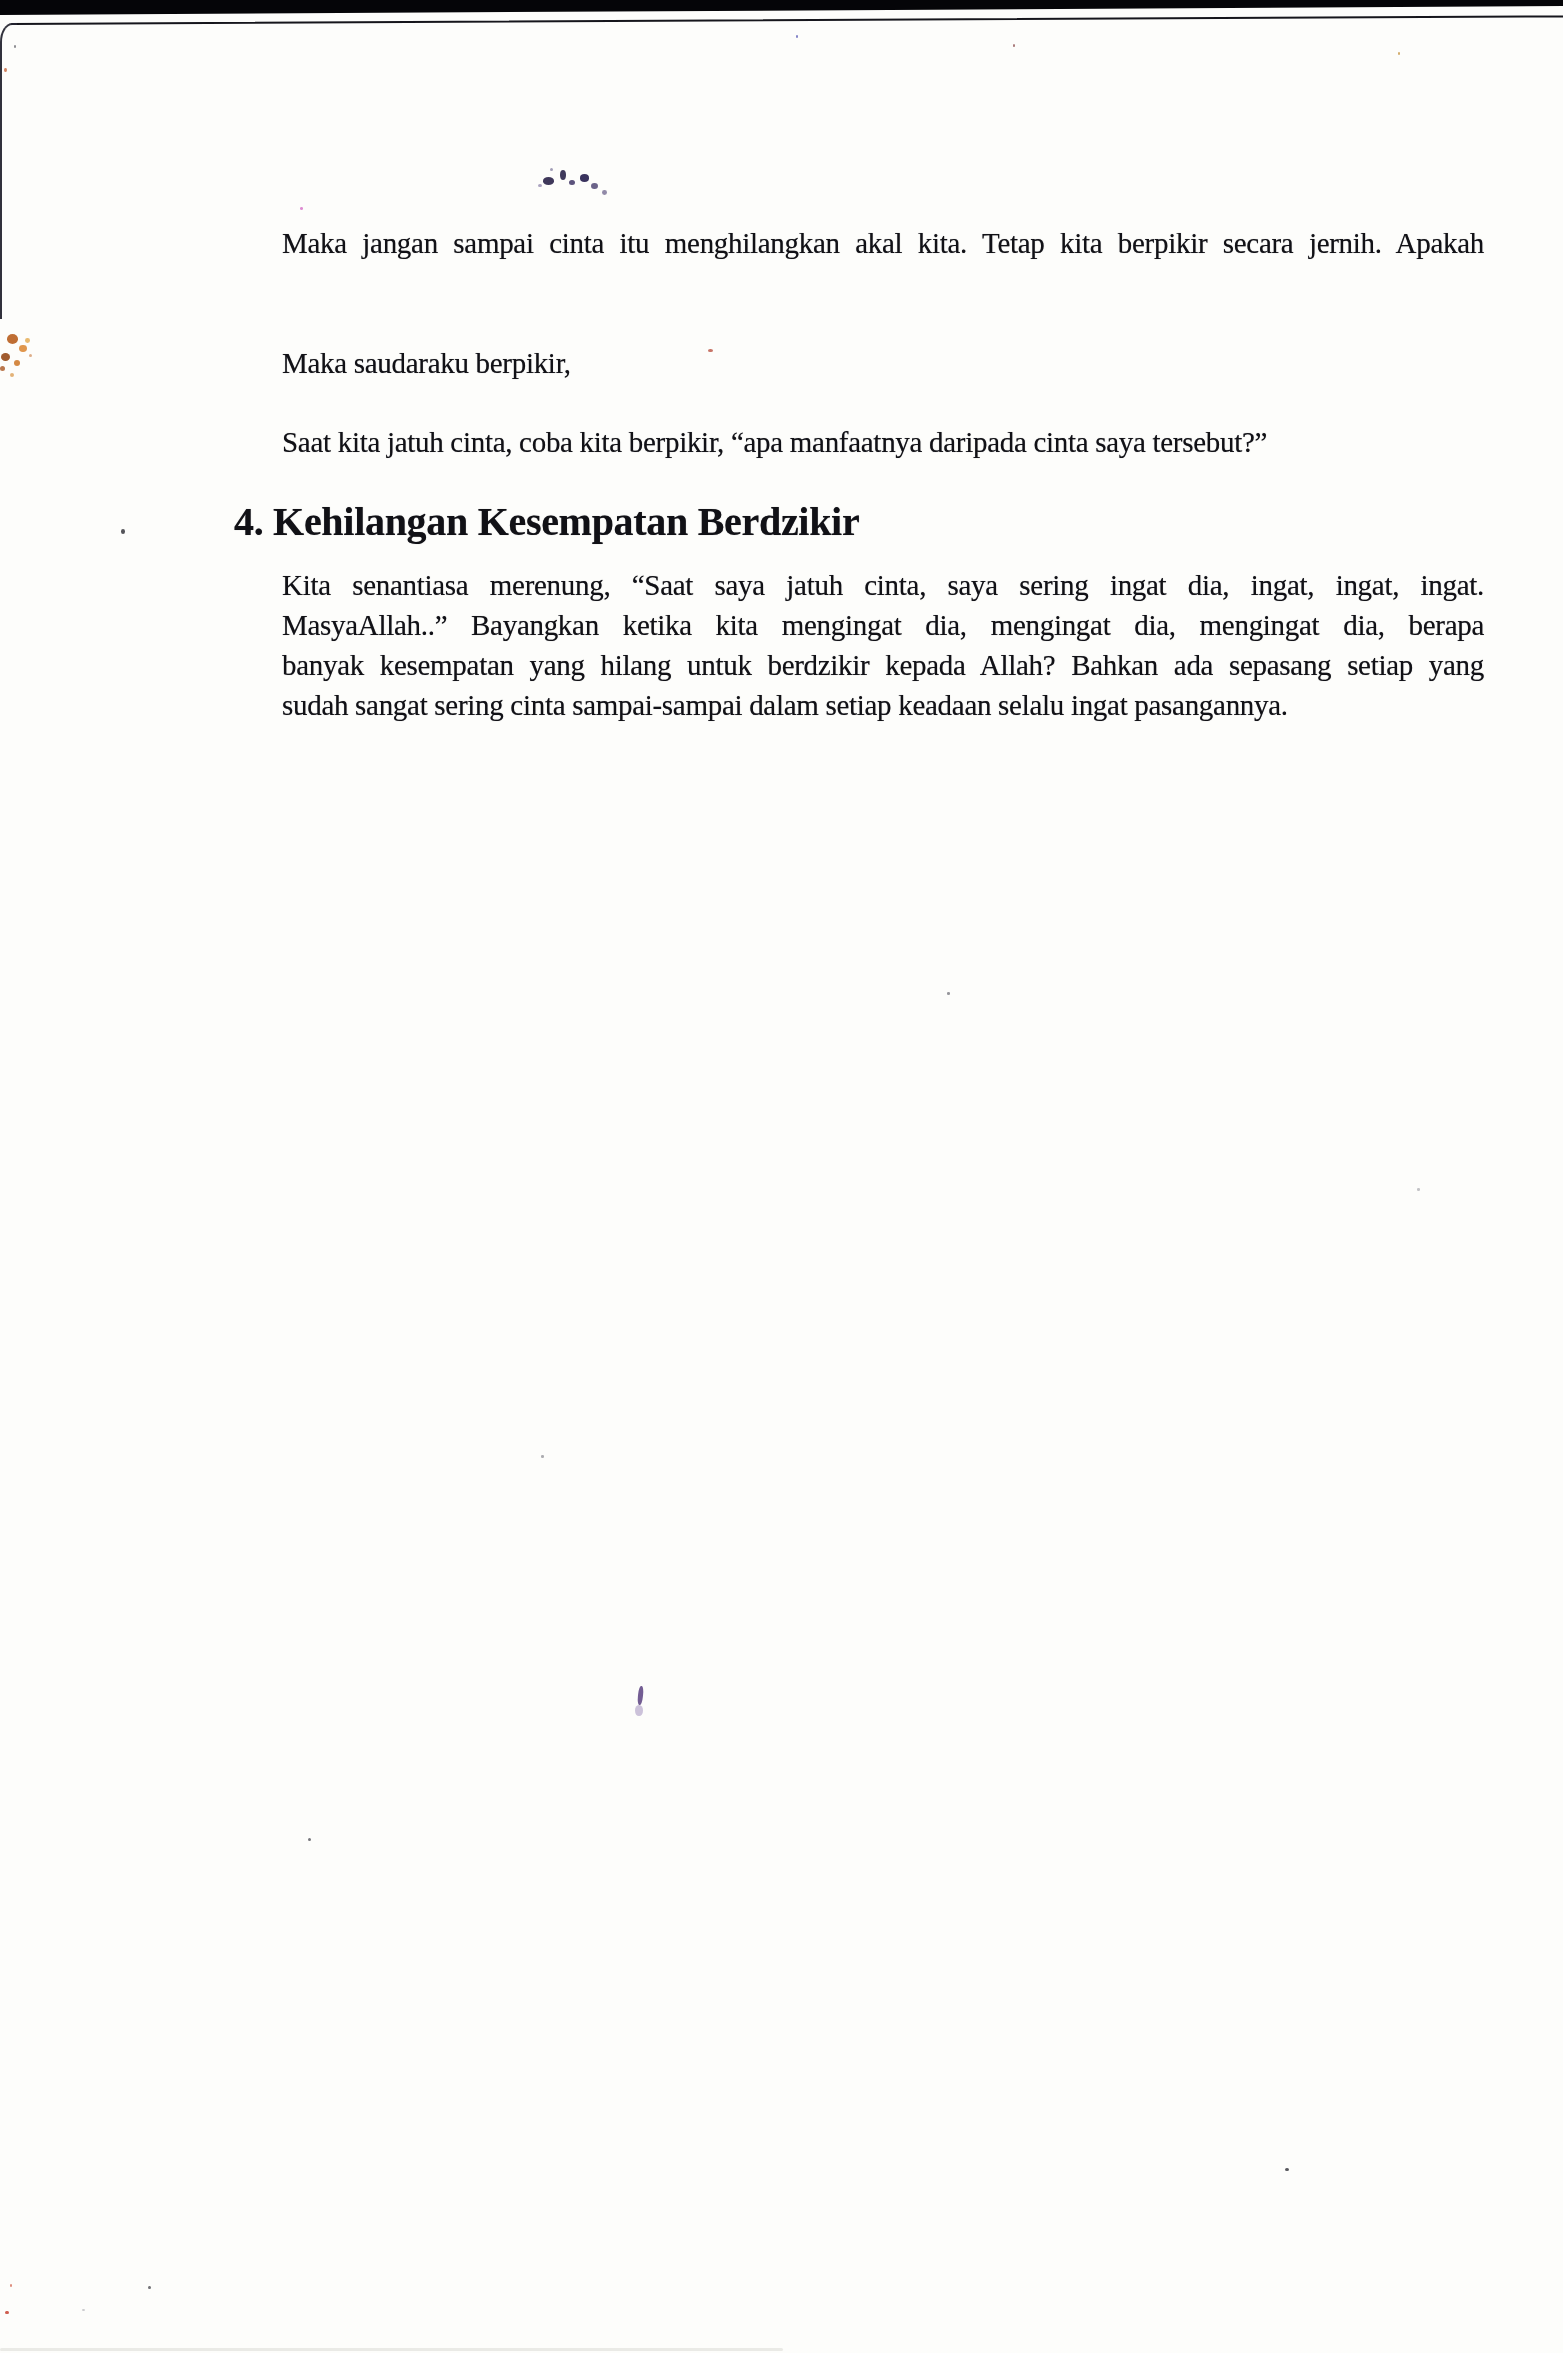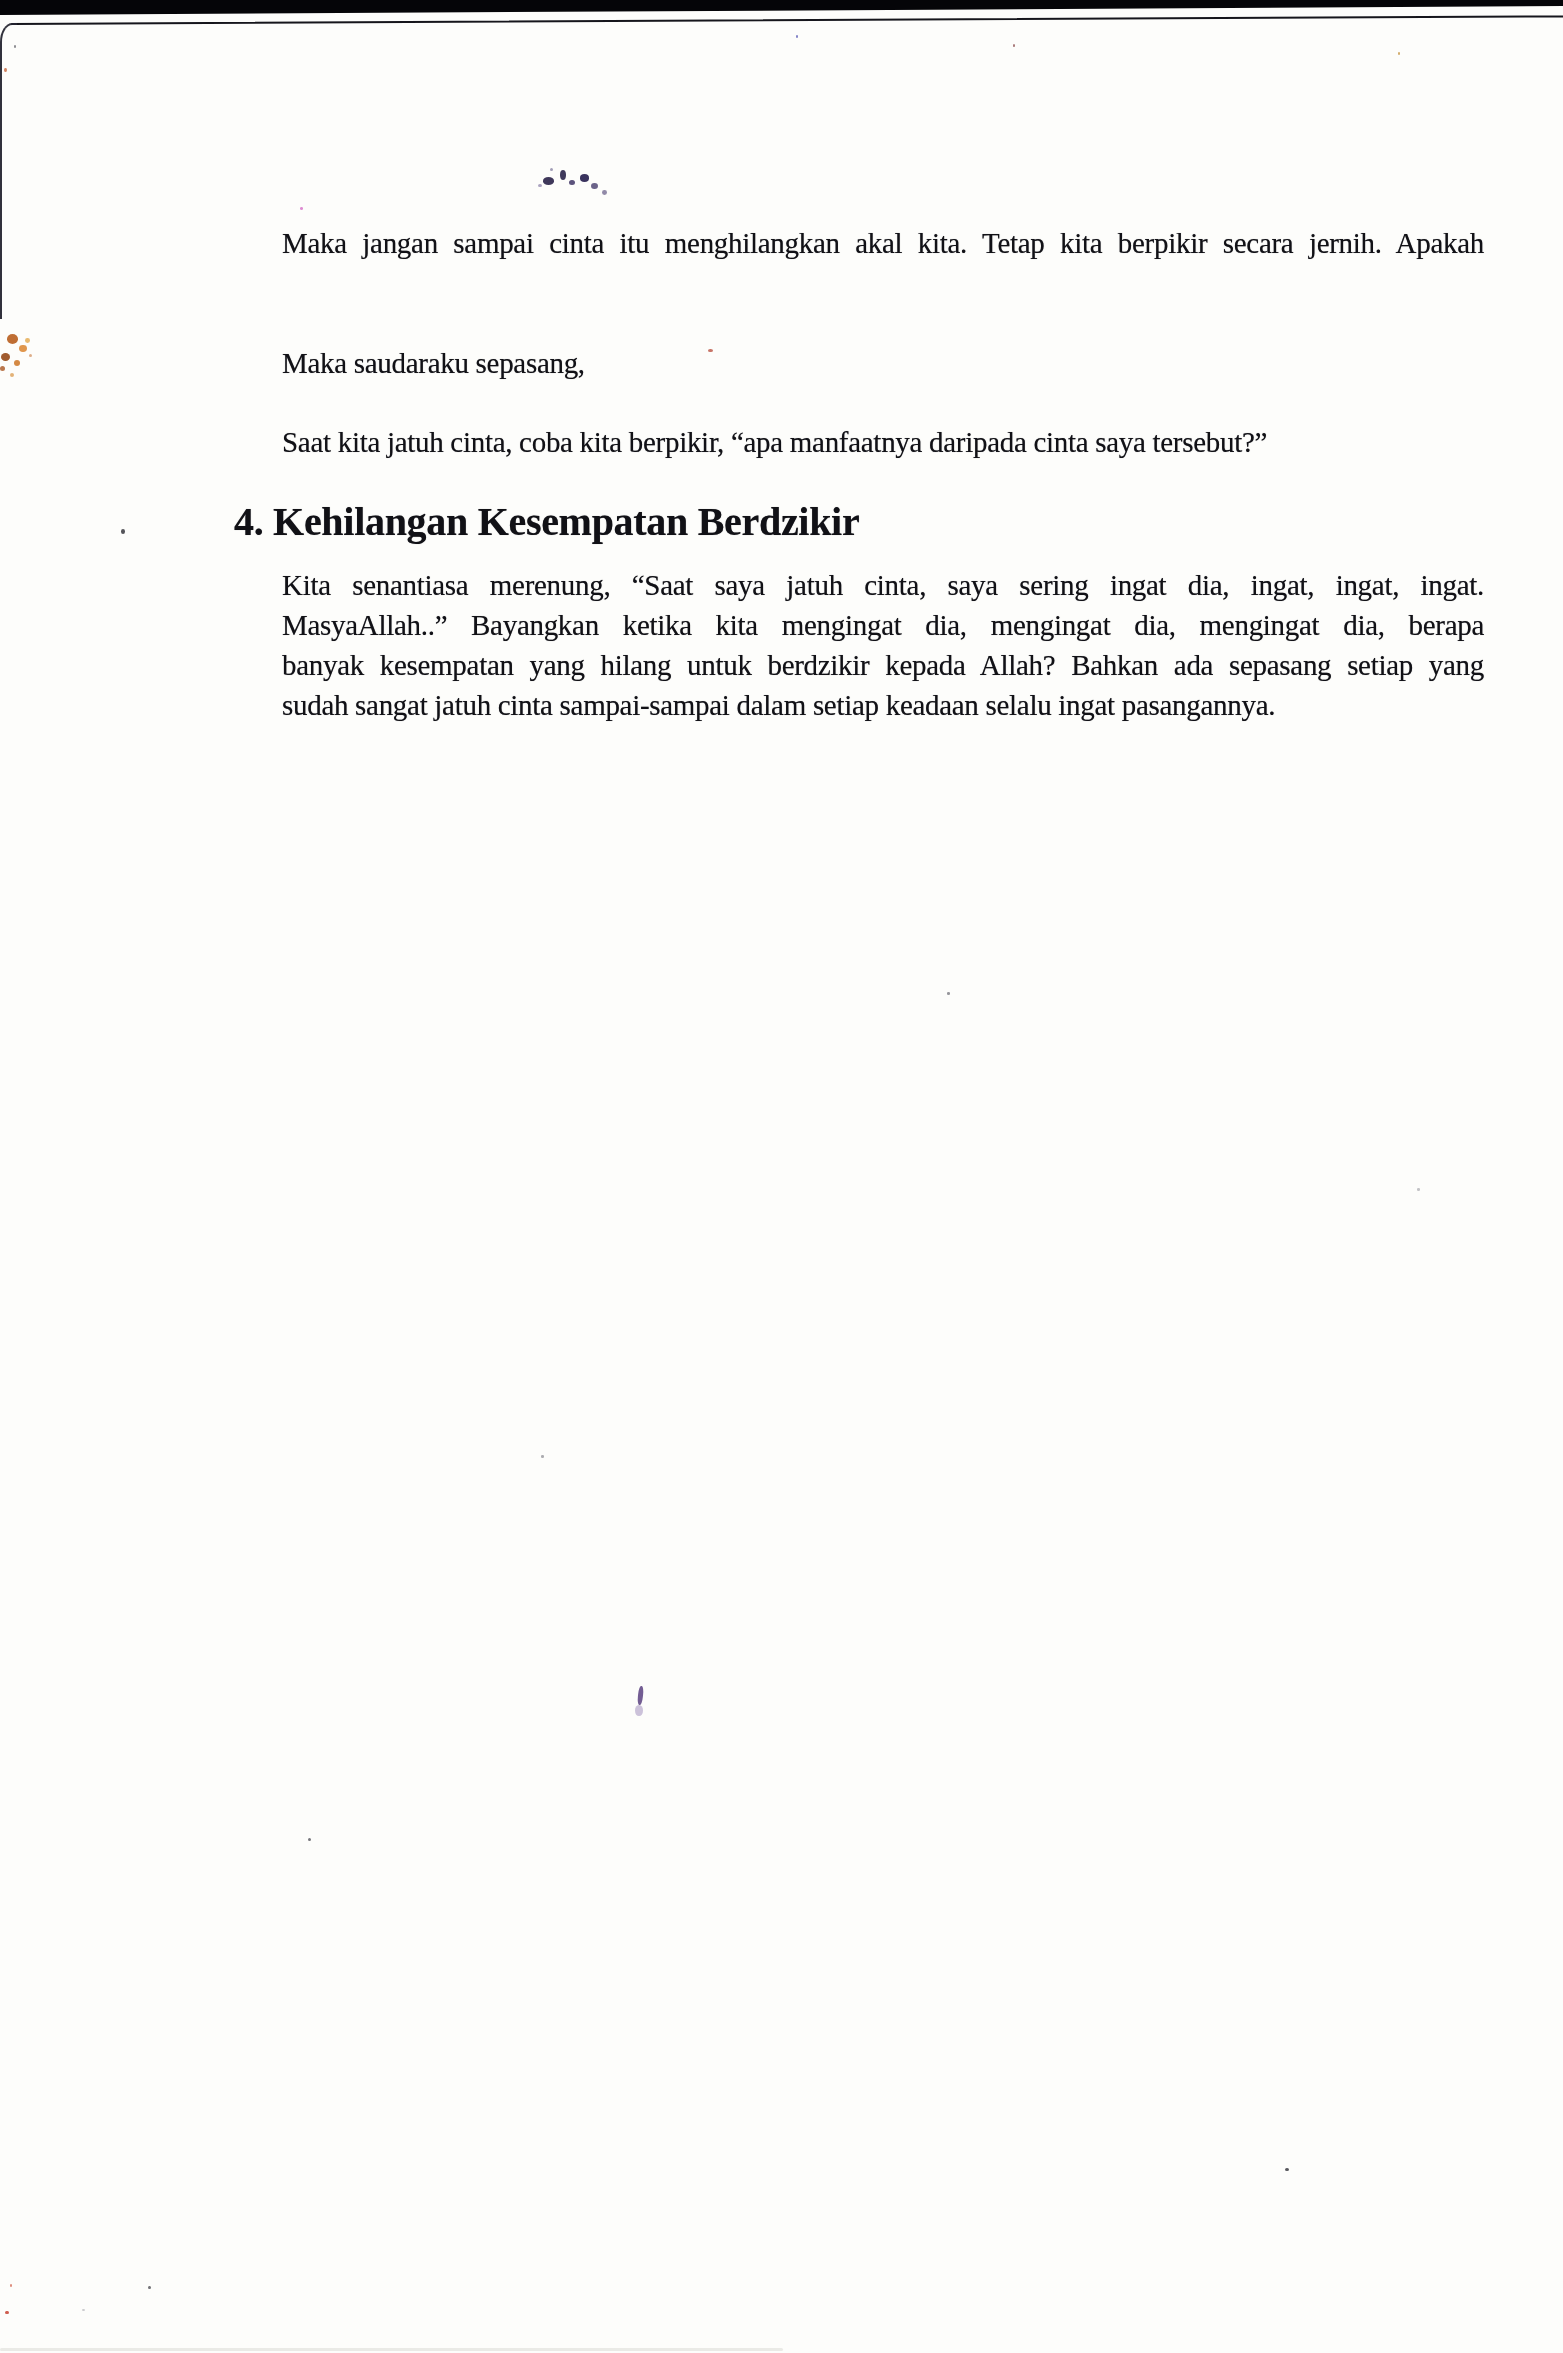--- a/index.html
+++ b/index.html
@@ -94,30 +94,30 @@
       <div class="speck" style="left: 1398px; top: 52px; width: 2px; height: 2.7px; background: rgb(192, 138, 48); opacity: 0.7; border-radius: 50%; transform: rotate(0deg);"></div>
       <div class="speck" style="left: 13.6px; top: 45px; width: 2.7px; height: 3.4px; background: rgb(68, 68, 76); opacity: 0.6; border-radius: 50%; transform: rotate(0deg);"></div>
       <div class="speck" style="left: 4.1px; top: 68px; width: 2.7px; height: 4.1px; background: rgb(192, 80, 32); opacity: 0.7; border-radius: 50%; transform: rotate(0deg);"></div>
     </div>
 
   <div class="para" style="top:223px">
     <div class="tl jl">Maka jangan sampai cinta itu menghilangkan akal kita. Tetap kita berpikir secara jernih. Apakah</div>
   </div>
 
   <div class="para" style="top:343px">
-    <div class="tl">Maka saudaraku sepasang,</div>
+    <div class="tl">Maka saudaraku berpikir,</div>
   </div>
 
   <div class="para" style="top:422px">
     <div class="tl">Saat kita jatuh cinta, coba kita berpikir, “apa manfaatnya daripada cinta saya tersebut?”</div>
   </div>
 
   <div class="para heading" style="top:501px">4. Kehilangan Kesempatan Berdzikir</div>
 
   <div class="para" style="top:565px">
     <div class="tl jl">Kita senantiasa merenung, “Saat saya jatuh cinta, saya sering ingat dia, ingat, ingat, ingat.</div>
     <div class="tl jl">MasyaAllah..” Bayangkan ketika kita mengingat dia, mengingat dia, mengingat dia, berapa</div>
     <div class="tl jl">banyak kesempatan yang hilang untuk berdzikir kepada Allah? Bahkan ada sepasang setiap yang</div>
-    <div class="tl">sudah sangat jatuh cinta sampai-sampai dalam setiap keadaan selalu ingat pasangannya.</div>
+    <div class="tl">sudah sangat sering cinta sampai-sampai dalam setiap keadaan selalu ingat pasangannya.</div>
   </div>
 
 </div>
 
 
 </body></html>

